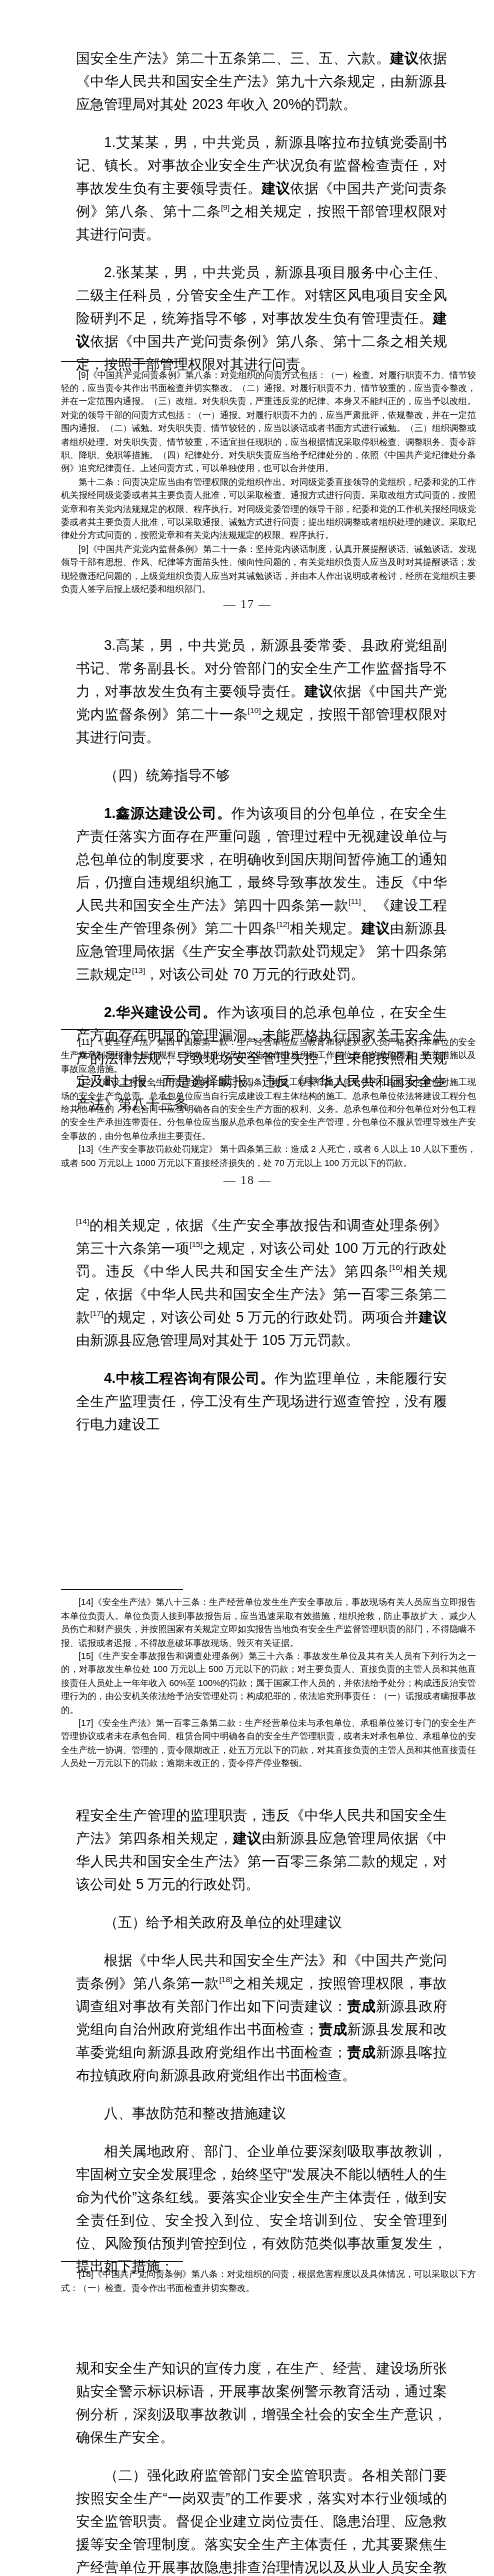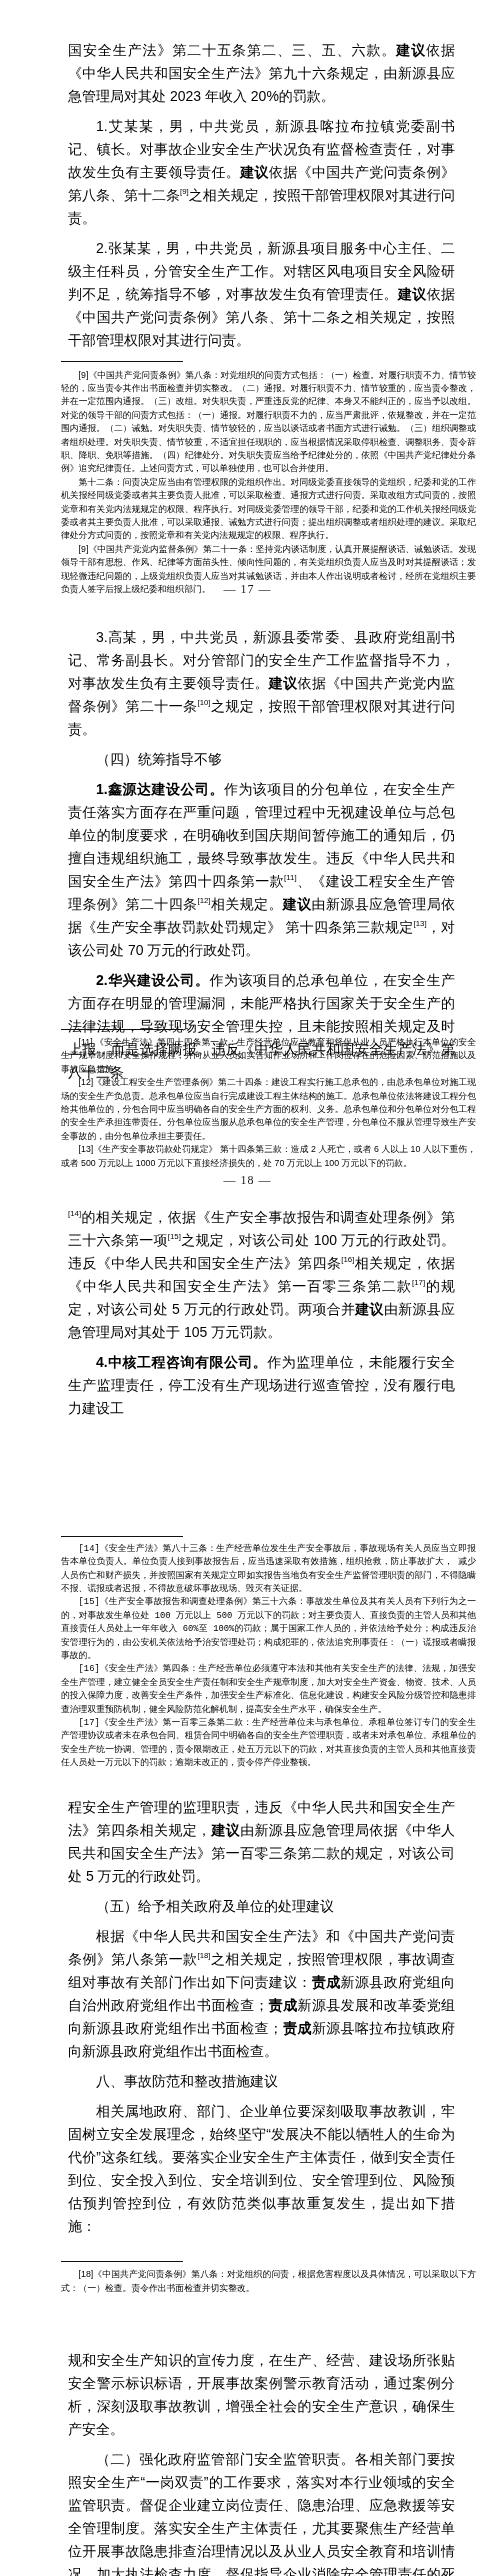--- a/index.html
+++ b/index.html
@@ -1,34 +1,34 @@
 <!DOCTYPE html>
 <html style="font-size:8.2px"><head>
 <meta charset="utf-8">
 <style>
   html,body{margin:0;padding:0;background:#ffffff;}
   body{width:495px;font-family:"Liberation Sans",sans-serif;color:#000;}
   .doc{width:495px;background:#ffffff;}
   .page{position:relative;box-sizing:border-box;padding-left:61px;padding-right:33px;overflow:hidden;background:#ffffff;}
-  .page-body p{margin:7px;font-size:14px;line-height:23px;text-align:justify;color:#000;}
+  .page-body p{margin:15px;font-size:14px;line-height:23px;text-align:justify;color:#000;}
   .page-body p.indent{text-indent:2em;}
   .r-b{font-weight:bold;}
   .r-k{font-family:"Liberation Serif",serif;}
   sup.r-sup{font-size:0.56em;line-height:0;vertical-align:super;}
   .fnb{position:absolute;left:61px;right:19px;}
   .fn-sep{width:122px;height:0;border-top:1px solid #111;margin:0 0 6.2px 0;}
   .fnb p{margin:0;font-size:8.8px;line-height:13.4px;text-align:justify;text-indent:2em;color:#000;}
   .pnum{position:absolute;left:0;right:0;text-align:center;font-family:"Liberation Serif",serif;
         font-size:12px;line-height:15.5px;color:#1a1a1a;letter-spacing:1px;}
   .p17{height:616px;padding-top:32px;}
-  .p17 .fnb{bottom:19.6px;}  .p17 .pnum{bottom:19px;}
+  .p17 .fnb{bottom:19.6px;}  .p17 .pnum{bottom:4px;}
   .p18{height:579px;padding-top:3.1px;}
   .p18 .fnb{bottom:25px;}  .p18 .pnum{bottom:6.2px;}
   .p19{height:590px;padding-top:4.1px;}
-  .p19 .fnb{bottom:14.4px;font-family:Liberation Mono, monospace;}  .p19 .pnum{bottom:6.7px;}
+  .p19 .fnb{bottom:14.4px;}  .p19 .pnum{bottom:6.7px;}
   .p20{height:554px;padding-top:4.1px;}
   .p20 .fnb{bottom:44px;}  .p20 .pnum{bottom:16px;}
   .p21{height:587px;padding-top:3.1px;}
 </style>
 </head>
 <body>
 
 <div class="doc">
     <section class="page p17">
       <div class="page-body">
@@ -61,21 +61,20 @@
     </section>
     <section class="page p19">
       <div class="page-body">
         <p><sup class="r-sup">[14]</sup><span>的相关规定，依据《生产安全事故报告和调查处理条例》第三十六条第一项</span><sup class="r-sup">[15]</sup><span>之规定，对该公司处 100 万元的行政处罚。违反《中华人民共和国安全生产法》第四条</span><sup class="r-sup">[16]</sup><span>相关规定，依据《中华人民共和国安全生产法》第一百零三条第二款</span><sup class="r-sup">[17]</sup><span>的规定，对该公司处 5 万元的行政处罚。两项合并</span><span class="r-b">建议</span><span>由新源县应急管理局对其处于 105 万元罚款。</span></p>
         <p class="indent"><span class="r-b">4.中核工程咨询有限公司。</span><span>作为监理单位，未能履行安全生产监理责任，停工没有生产现场进行巡查管控，没有履行电力建设工</span></p>
       </div>
       <div class="fnb">
         <div class="fn-sep"></div>
         <p><span>[14]《安全生产法》第八十三条：生产经营单位发生生产安全事故后，事故现场有关人员应当立即报告本单位负责人。单位负责人接到事故报告后，应当迅速采取有效措施，组织抢救，防止事故扩大， 减少人员伤亡和财产损失，并按照国家有关规定立即如实报告当地负有安全生产监督管理职责的部门，不得隐瞒不报、谎报或者迟报，不得故意破坏事故现场、毁灭有关证据。</span></p>
         <p><span>[15]《生产安全事故报告和调查处理条例》第三十六条：事故发生单位及其有关人员有下列行为之一的，对事故发生单位处 100 万元以上 500 万元以下的罚款；对主要负责人、直接负责的主管人员和其他直接责任人员处上一年年收入 60%至 100%的罚款；属于国家工作人员的，并依法给予处分；构成违反治安管理行为的，由公安机关依法给予治安管理处罚；构成犯罪的，依法追究刑事责任：（一）谎报或者瞒报事故的。</span></p>
-        <p><span>[16]《安全生产法》第四条：生产经营单位必须遵守本法和其他有关安全生产的法律、法规，加强安全生产管理，建立健全全员安全生产责任制和安全生产规章制度，加大对安全生产资金、物资、技术、人员的投入保障力度，改善安全生产条件，加强安全生产标准化、信息化建设，构建安全风险分级管控和隐患排查治理双重预防机制，健全风险防范化解机制，提高安全生产水平，确保安全生产。</span></p>
         <p><span>[17]《安全生产法》第一百零三条第二款：生产经营单位未与承包单位、承租单位签订专门的安全生产管理协议或者未在承包合同、租赁合同中明确各自的安全生产管理职责，或者未对承包单位、承租单位的安全生产统一协调、管理的，责令限期改正，处五万元以下的罚款，对其直接负责的主管人员和其他直接责任人员处一万元以下的罚款；逾期未改正的，责令停产停业整顿。</span></p>
       </div>
     </section>
     <section class="page p20">
       <div class="page-body">
         <p><span>程安全生产管理的监理职责，违反《中华人民共和国安全生产法》第四条相关规定，</span><span class="r-b">建议</span><span>由新源县应急管理局依据《中华人民共和国安全生产法》第一百零三条第二款的规定，对该公司处 5 万元的行政处罚。</span></p>
         <p class="indent"><span class="r-k">（五）给予相关政府及单位的处理建议</span></p>
         <p class="indent"><span>根据《中华人民共和国安全生产法》和《中国共产党问责条例》第八条第一款</span><sup class="r-sup">[18]</sup><span>之相关规定，按照管理权限，事故调查组对事故有关部门作出如下问责建议：</span><span class="r-b">责成</span><span>新源县政府党组向自治州政府党组作出书面检查；</span><span class="r-b">责成</span><span>新源县发展和改革委党组向新源县政府党组作出书面检查；</span><span class="r-b">责成</span><span>新源县喀拉布拉镇政府向新源县政府党组作出书面检查。</span></p>
         <p class="indent"><span>八、事故防范和整改措施建议</span></p>
         <p class="indent"><span>相关属地政府、部门、企业单位要深刻吸取事故教训，牢固树立安全发展理念，始终坚守“发展决不能以牺牲人的生命为代价”这条红线。要落实企业安全生产主体责任，做到安全责任到位、安全投入到位、安全培训到位、安全管理到位、风险预估预判管控到位，有效防范类似事故重复发生，提出如下措施：</span></p>

